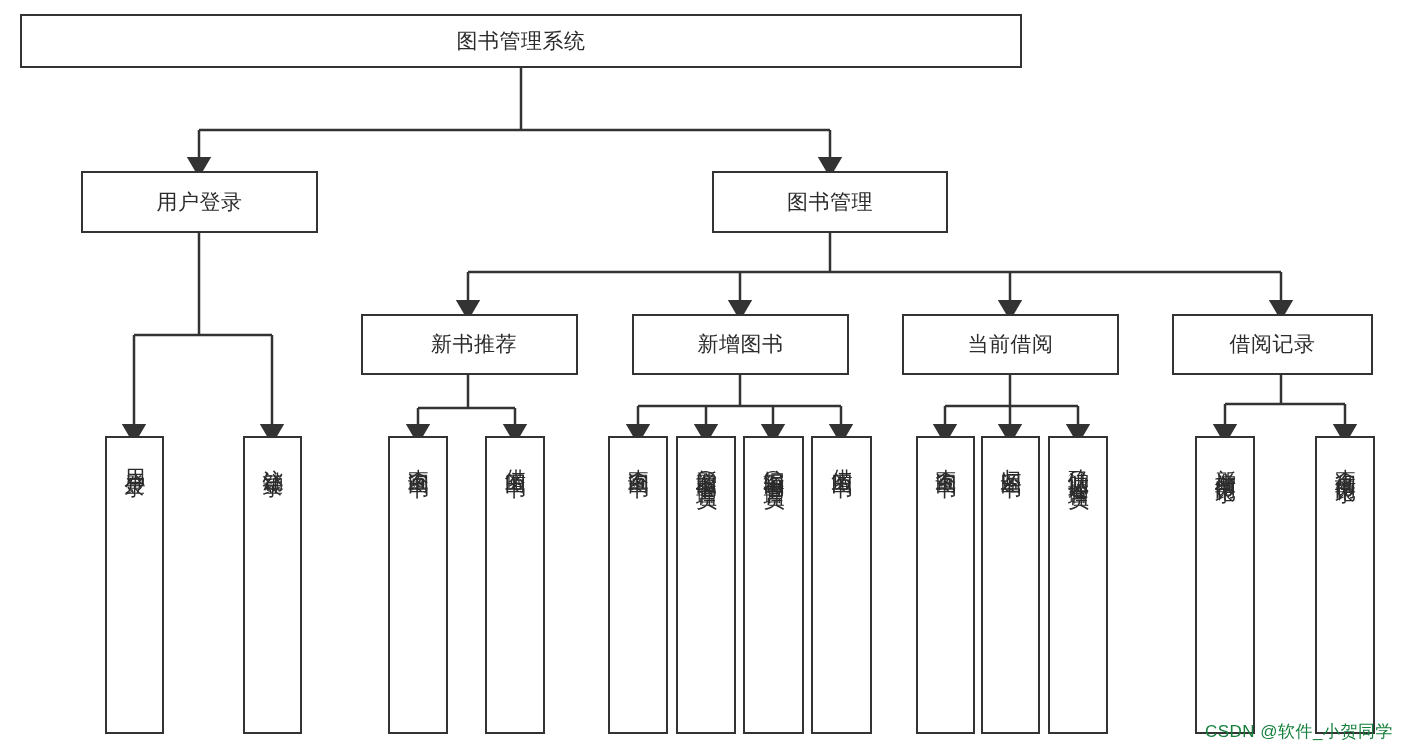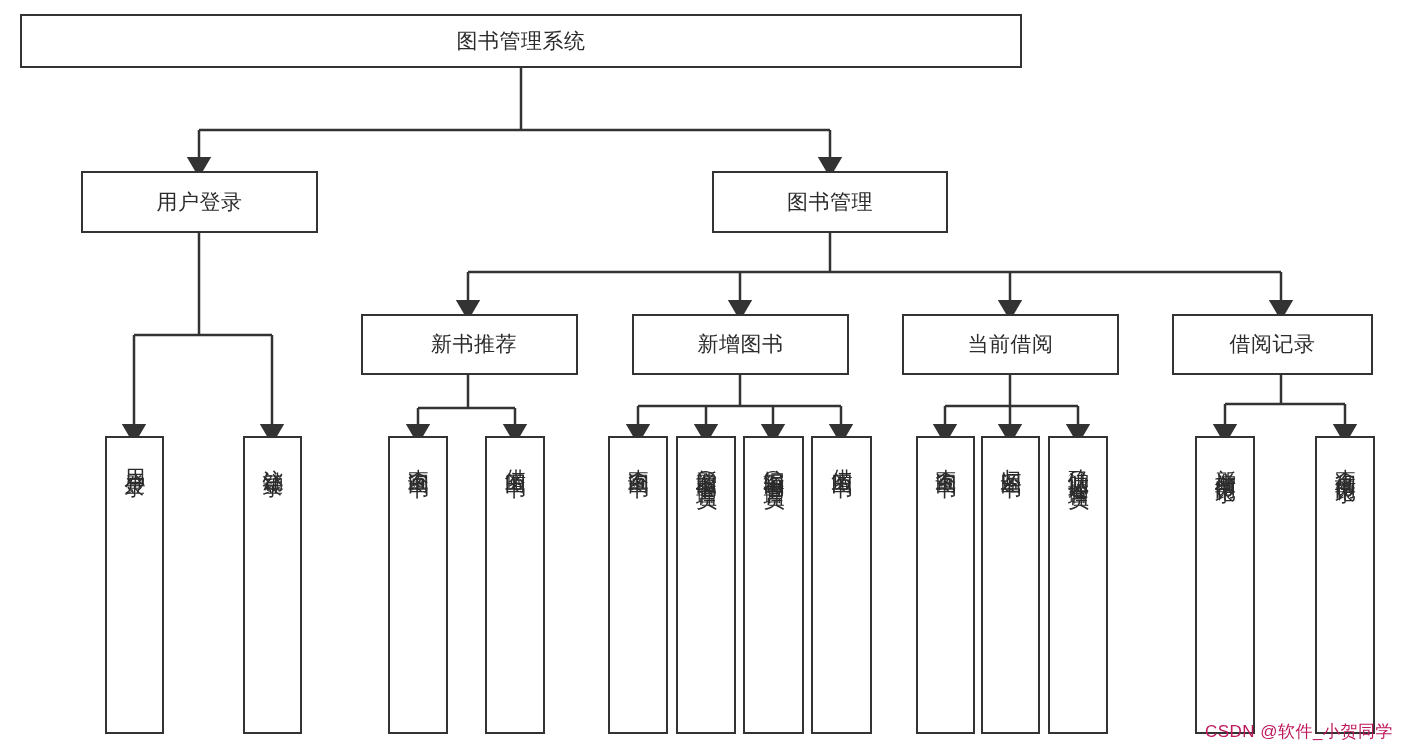--- a/index.html
+++ b/index.html
@@ -54,21 +54,21 @@
   }
   .node-box.vertical {
     align-items: flex-start;
     justify-content: center;
     padding-top: 14px;
   }
   .watermark {
     position: absolute;
     right: 12px;
     bottom: 4px;
-    color: #be185d;
+    color: #15803d;
     font-size: 17px;
     letter-spacing: 0.5px;
     white-space: nowrap;
     pointer-events: none;
     text-align: right;
   }
 </style>
 </head>
 <body>
 

